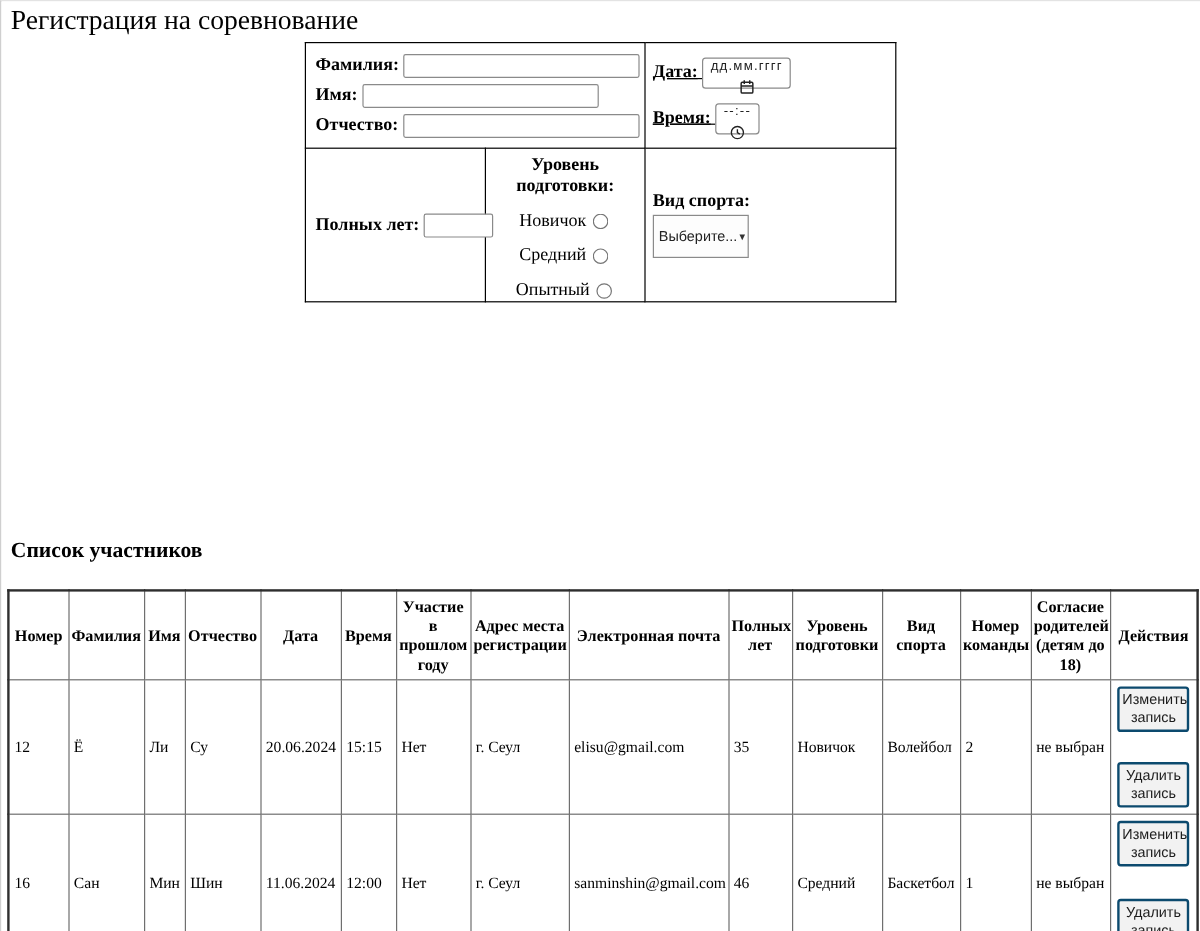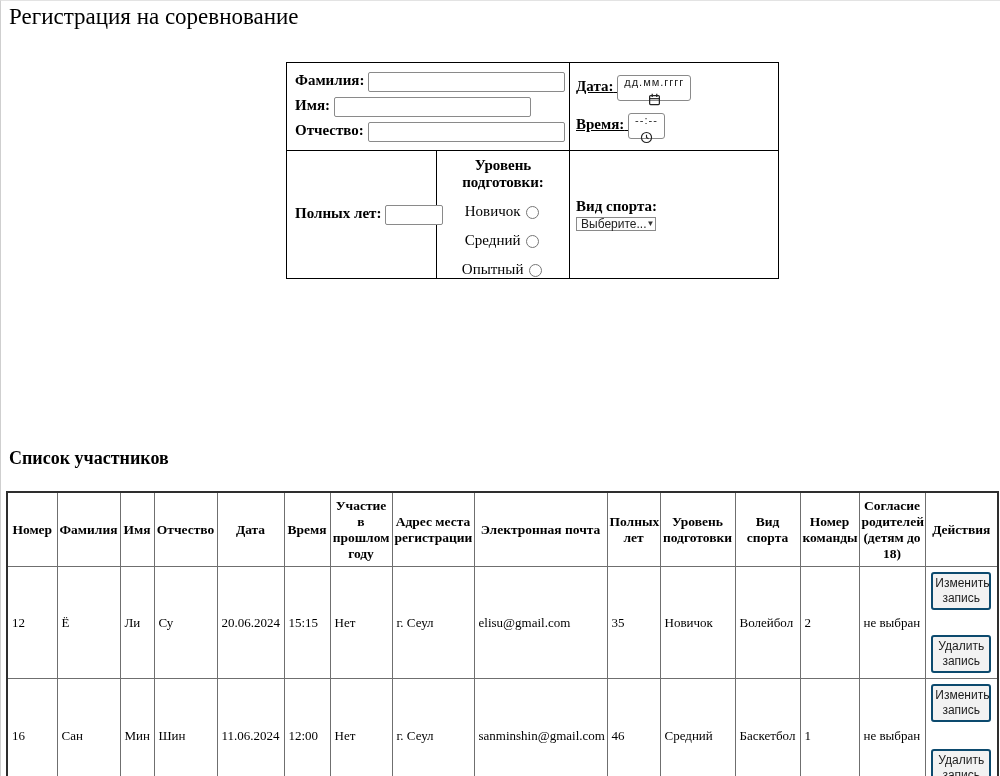--- a/index.html
+++ b/index.html
@@ -7,22 +7,22 @@
     width:1000px;height:776px;position:relative;background:#ffffff;
     border-left:1px solid #cfcfcf;border-top:1px solid #e3e3e3;box-sizing:border-box;
     font-family:"Liberation Serif","DejaVu Serif",serif;color:#000;
   }
   
   .page-title{position:absolute;left:8px;top:3px;margin:0;font-size:23px;font-weight:normal;}
   .list-heading{position:absolute;left:8px;top:447px;margin:0;font-size:18px;font-weight:bold;}
 
   
   table.regform{
-    position:absolute;left:253px;top:61px;width:492px;
-    border-collapse:collapse;table-layout:fixed;font-size:15px;margin-left:32px;
+    position:absolute;left:253px;top:34px;width:492px;
+    border-collapse:collapse;table-layout:fixed;font-size:15px;
   }
   table.regform td{border:1px solid #000;padding:0;vertical-align:middle;}
   table.regform b{font-weight:bold;}
   .rf-line{margin:5px 0 5px 8px;white-space:nowrap;}
   .rf-input{
     height:20px;border:1px solid #8a8a8a;border-radius:2px;background:#fff;
     vertical-align:middle;font-family:"Liberation Sans",sans-serif;font-size:13px;padding:0 3px;box-sizing:border-box;
   }
   .w195{width:197px;} .w57{width:58px;}
   .dt-cell{padding-left:6px !important;text-decoration:underline;}
@@ -35,21 +35,21 @@
   .center-cell{text-align:center;}
   .radio-line{margin-top:11px;}
   input[type=radio],input[type=checkbox]{margin:0 2px;vertical-align:middle;}
   .addr-cell{text-align:right;padding:6px 4px 6px 0 !important;}
   .addr-cell .rf-input{display:inline-block;}
   .level-cell{text-align:center;vertical-align:top !important;padding-top:6px !important;}
   .level-opt{margin-top:12px;}
   .sport-cell{padding-left:6px !important;}
   .select-box{
     display:inline-flex;align-items:center;justify-content:space-between;
-    width:80px;height:14px;padding:0 4px;margin-top:2px;box-sizing:border-box;
+    width:80px;height:36px;padding:0 4px;margin-top:2px;box-sizing:border-box;
     border:1px solid #8a8a8a;border-radius:0;background:#fdfdfd;
     font-family:"Liberation Sans",sans-serif;font-size:12px;color:#222;
   }
   .select-box .arrow{font-size:8px;color:#333;}
   .submit-btn{
     font-family:"Liberation Sans",sans-serif;font-size:13px;color:#1d1d1d;
     background:#f0f0f0;border:1px solid #8f8f8f;border-radius:3px;padding:4px 12px;cursor:pointer;
   }
 
   

